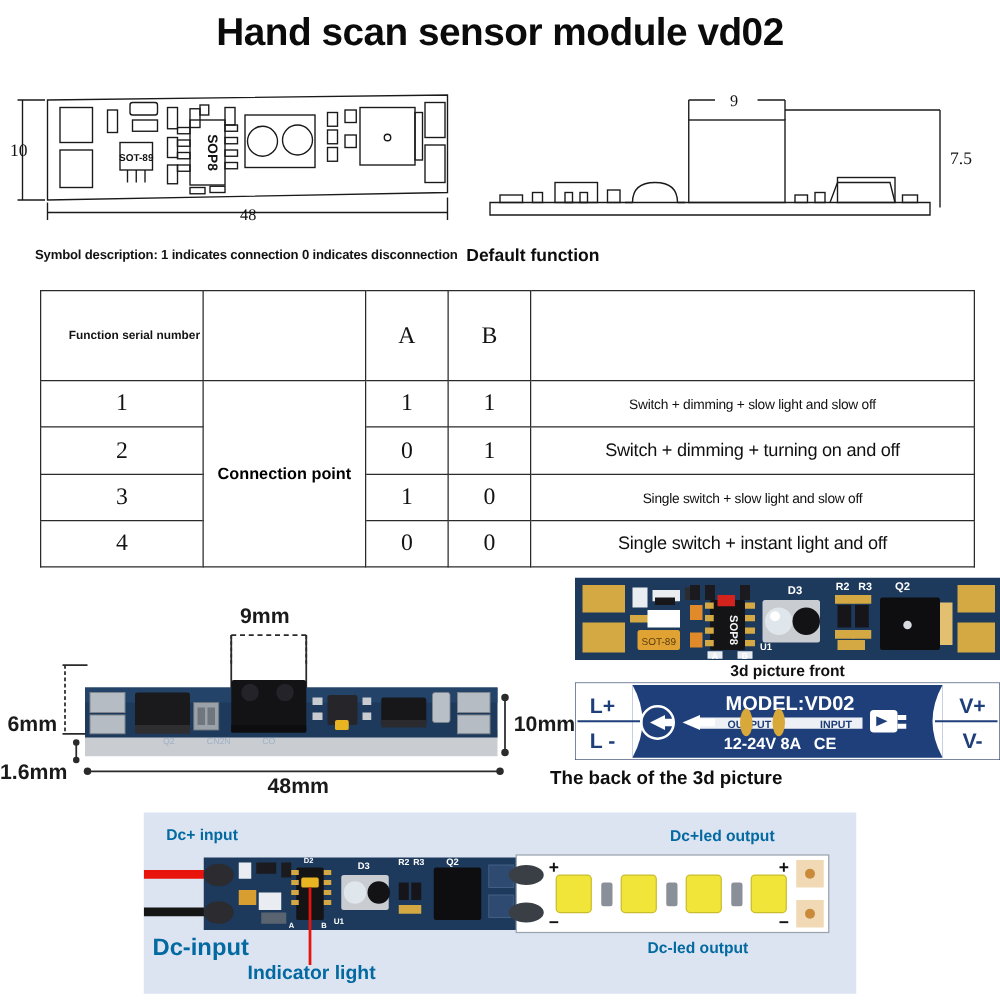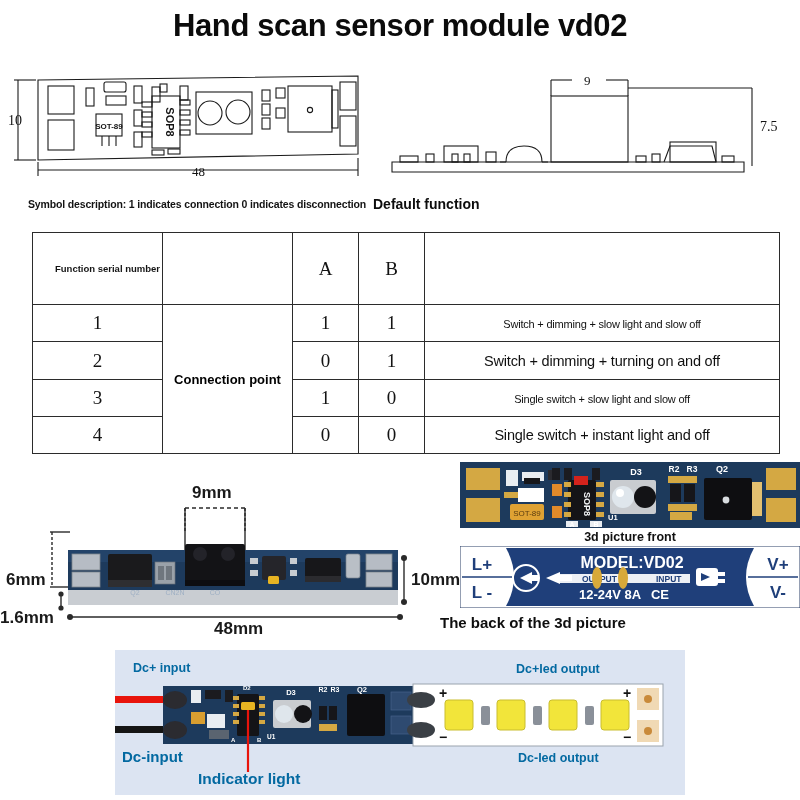--- a/index.html
+++ b/index.html
@@ -116,22 +116,22 @@
 
   
   #wiring {
     position: absolute; left: 115px; top: 650px; width: 570px; height: 145px;
     background: #dce4f2;
   }
   .wire-label {
     position: absolute; font-weight: bold; color: #0369a1; white-space: nowrap;
   }
   #wl-dcplus-in  { left: 133px; top: 661px; font-size: 12.5px; }
-  #wl-dcled-out  { left: 516px; top: 662px; font-size: 12.5px; }
-  #wl-dc-input   { left: 122px; top: 748px; font-size: 15px; }
+  #wl-dcled-out  { left: 536px; top: 662px; font-size: 12.5px; }
+  #wl-dc-input   { left: 122px; top: 748px; font-size: 19px; }
   #wl-dcled-out2 { left: 518px; top: 751px; font-size: 12.5px; }
   #wl-indicator  { left: 198px; top: 770px; font-size: 15.5px; }
 </style>
 </head>
 <body>
 
 <div id="title">Hand scan sensor module vd02</div>
 
 <div id="tech-drawings">
   <svg class="tech-svg" width="800" height="125" viewBox="0 0 800 125">

